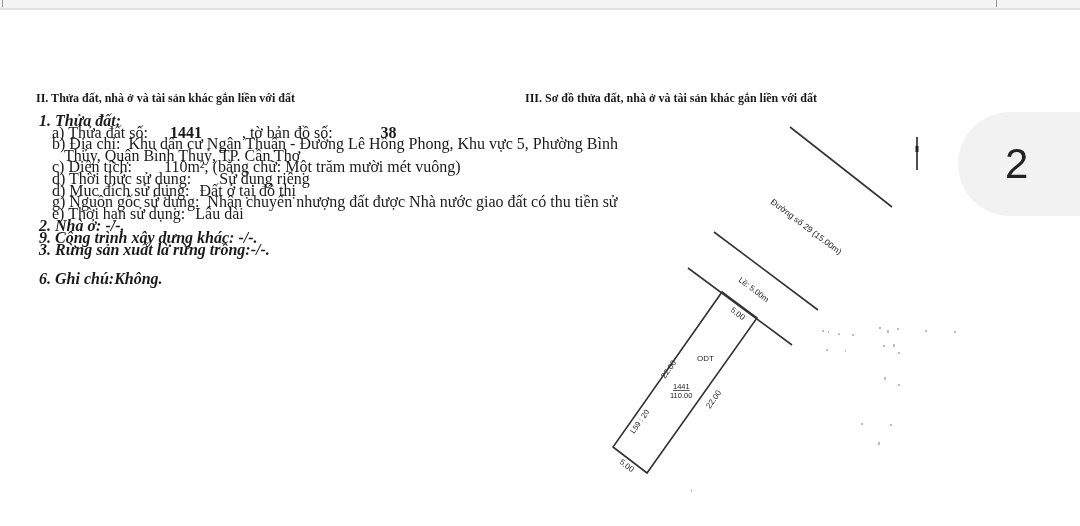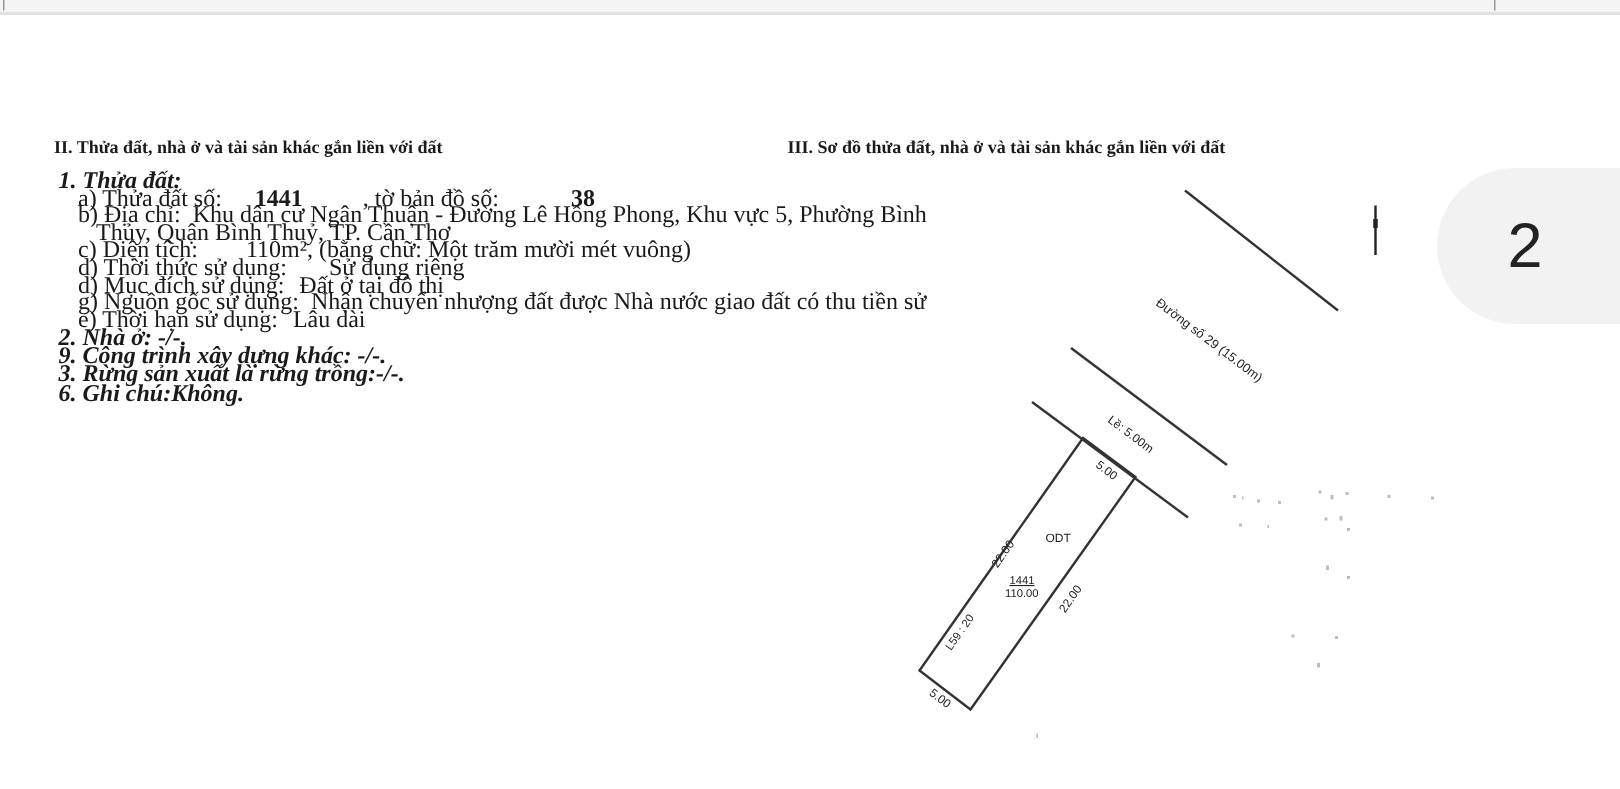--- a/index.html
+++ b/index.html
@@ -82,21 +82,21 @@
     <span>2. Nhà ở:</span>
     <span>-/-.</span>
   </div>
   <div class="row indent1 bi">
     <span>9. Công trình xây dựng khác:</span>
     <span>-/-.</span>
   </div>
   <div class="row indent1 bi">
     <span>3. Rừng sản xuất là rừng trồng:</span><span>-/-.</span>
   </div>
-  <div class="row indent1 bi" style="margin-top:2px;">
+  <div class="row indent1 bi" style="margin-top:18px;">
     <span>6. Ghi chú:</span><span>Không.</span>
   </div>
 </div>
 
 <div class="section-title" style="left:525px; top:91px;">III. Sơ đồ thửa đất, nhà ở và tài sản khác gắn liền với đất</div>
 
 <svg class="diagram" width="1080" height="526" viewBox="0 0 1080 526">
 
   <line x1="790" y1="127" x2="892" y2="207" stroke="#333" stroke-width="1.6"></line>
   <line x1="714" y1="232" x2="818" y2="310" stroke="#333" stroke-width="1.6"></line>

